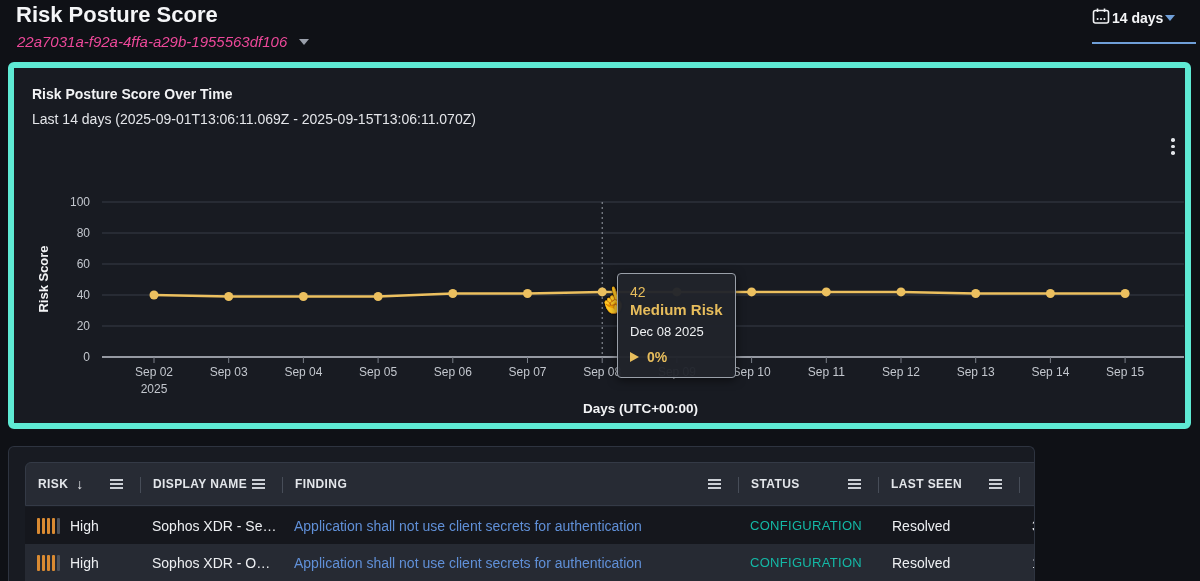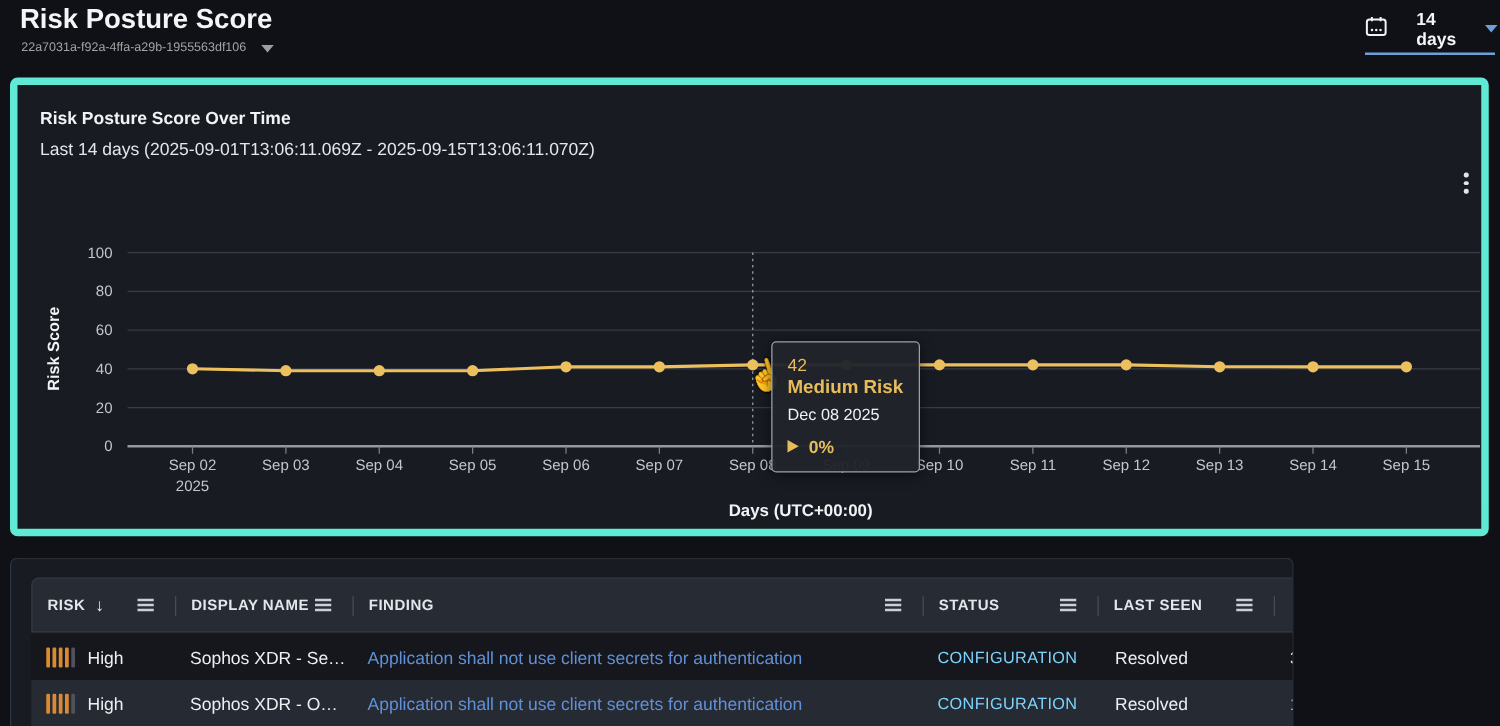--- a/index.html
+++ b/index.html
@@ -6,25 +6,25 @@
   html,body { width:1200px; height:581px; overflow:hidden; }
   body {
     background:#0f1116;
     font-family:"Liberation Sans", sans-serif;
     color:#eceef1;
     position:relative;
   }
   
   .page-title { position:absolute; left:16px; top:2px; font-size:22px; font-weight:700; color:#f4f5f7; }
   .entity-row { position:absolute; left:17px; top:33px; display:flex; align-items:center; gap:12px; cursor:pointer; }
-  .entity-id { font-size:10px; color:#a3a3a3; }
+  .entity-id { font-size:15px; color:#ec4899;font-style:italic; }
   .caret { width:0; height:0; border-left:5px solid transparent; border-right:5px solid transparent; border-top:6px solid #9aa0ab; }
   .caret.blue { border-top-color:#6f9fd8; }
   .date-range { position:absolute; left:1092px; top:4px; width:104px; height:40px; cursor:pointer; }
-  .date-range-inner { display:flex; align-items:center; gap:23px; padding-top:3px; }
+  .date-range-inner { display:flex; align-items:center; gap:2px; padding-top:3px; }
   .date-range-label { font-size:14px; font-weight:700; color:#f4f5f7; }
   .date-underline { position:absolute; left:0; bottom:0; width:104px; height:2px; background:#6f9fd8; }
 
   
   .chart-panel { position:absolute; left:8px; top:62px; width:1183px; height:367px;
     background:#181b22; border:6px solid #5eead4; border-radius:6px; }
   .cp-title { position:absolute; left:18px; top:18px; font-size:14px; font-weight:700; color:#f2f3f5; }
   .cp-subtitle { position:absolute; left:18px; top:43px; font-size:14px; color:#e4e6ea; }
   .kebab { position:absolute; left:1153px; top:66px; display:flex; flex-direction:column; gap:3px; cursor:pointer; padding:4px; }
   .kebab i { width:3.5px; height:3.5px; border-radius:50%; background:#e2e5e9; }
@@ -58,21 +58,21 @@
   .sort-arrow { font-size:14px; font-weight:700; color:#e3e6ea; margin-left:8px; }
   .menu-icon { width:13px; height:10px; border-top:2px solid #ccd0d6; border-bottom:2px solid #ccd0d6;
     position:relative; margin-left:auto; margin-right:18px; cursor:pointer; flex:none; }
   .menu-icon::after { content:""; position:absolute; left:0; right:0; top:50%; margin-top:-1px; height:2px; background:#ccd0d6; }
   .c0{width:115px}.c1{width:142px}.c2{width:456px}.c3{width:142px}.c4{width:140px}.c5{width:141px}.cf{flex:1}
   .trow { position:absolute; left:16px; width:1145px; height:37px; display:flex; align-items:center; cursor:pointer; }
   .row-0 { top:60px; background:#15171d; }
   .row-1 { top:97px; background:#262a33; }
   .td { display:flex; align-items:center; height:100%; overflow:hidden; }
   .td .cell-text { margin-left:12px; font-size:14px; color:#edeff2; white-space:nowrap; }
-  .td .cat-text { margin-left:12px; font-size:13px; color:#7dd3fc; letter-spacing:.3px; white-space:nowrap; }
+  .td .cat-text { margin-left:12px; font-size:13px; color:#14b8a6; letter-spacing:.3px; white-space:nowrap; }
   .finding-link { margin-left:12px; font-size:14px; color:#6090d8; text-decoration:none; white-space:nowrap; }
   .risk-bars { display:inline-flex; gap:2px; margin-left:12px; margin-right:10px; align-items:flex-end; }
   .risk-bars .bar { width:3px; height:16px; border-radius:1px; background:#4d525b; }
   .risk-bars .bar.filled { background:#d98a32; }
   
   .vscroll { position:absolute; left:1156px; top:62px; width:16px; height:73px; }
   .sb-arrow { width:0; height:0; border-left:4.5px solid transparent; border-right:4.5px solid transparent;
     border-bottom:7px solid #9298a2; margin:0 auto; }
   .sb-thumb { width:9px; height:58px; margin:4px auto 0; border-radius:4px; background:#5e636d; }
 </style>

